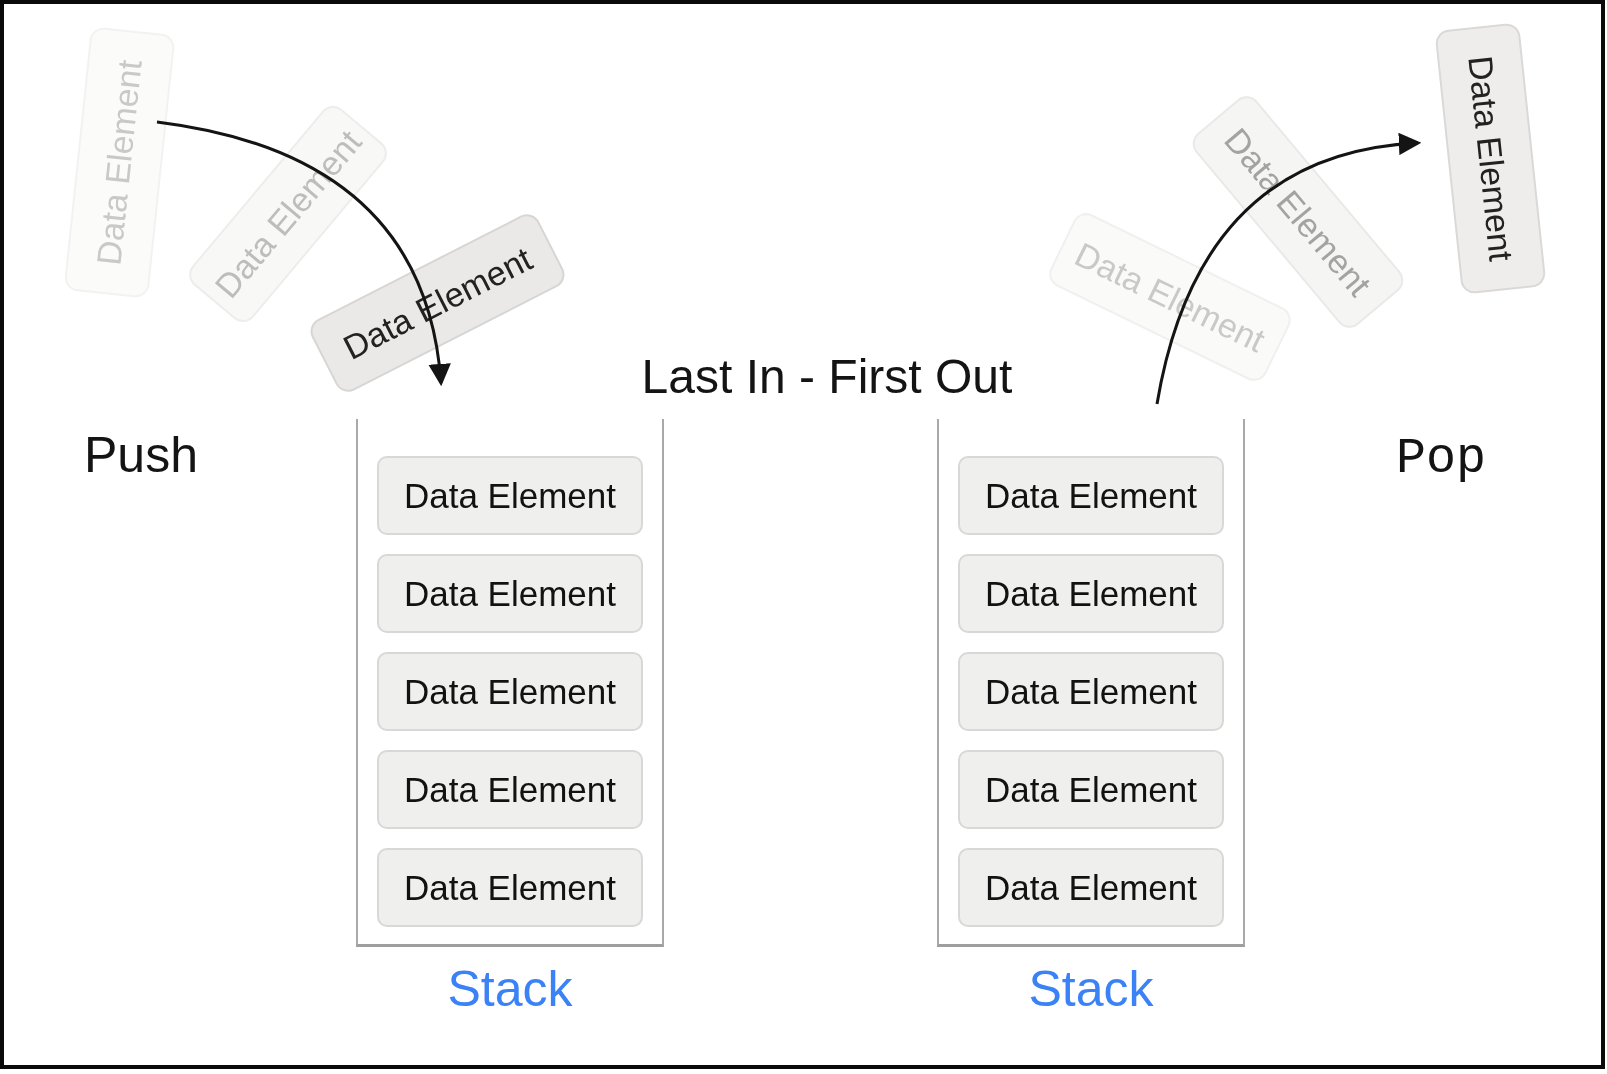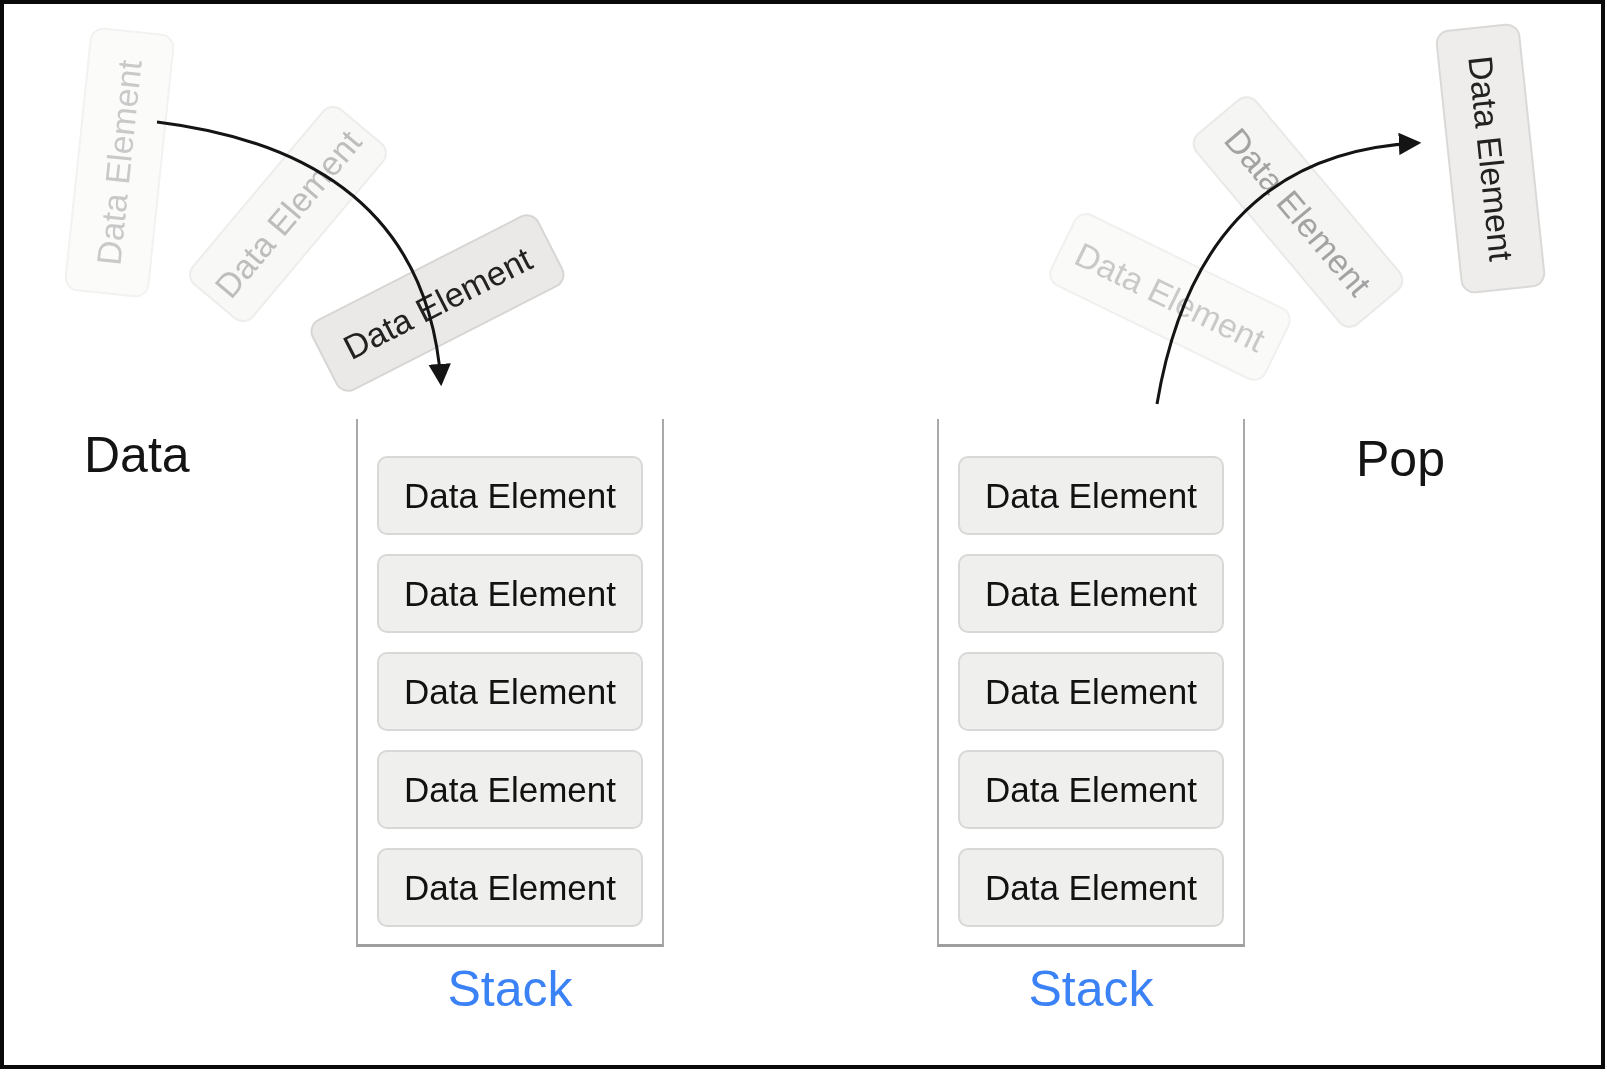--- a/index.html
+++ b/index.html
@@ -18,21 +18,21 @@
   }
   .title{
     position:absolute;left:827px;top:349px;
     transform:translateX(-50%);
     font-size:48px;white-space:nowrap;color:#141414;
   }
   .side-label{
     position:absolute;font-size:50px;color:#141414;white-space:nowrap;
   }
   .side-label.push{left:84px;top:426px;}
-  .side-label.pop{left:1356px;top:430px;}
+  .side-label.pop{left:1396px;top:430px;font-family:Liberation Mono, monospace;}
   .well{
     position:absolute;top:419px;height:528px;width:308px;
     border-left:2px solid #a9a9a9;
     border-right:2px solid #a9a9a9;
     border-bottom:3px solid #9e9e9e;
     box-sizing:border-box;
     display:flex;flex-direction:column;align-items:center;
     padding-top:37px;gap:19px;
   }
   .well.left{left:356px;}
@@ -96,22 +96,23 @@
   <div class="float f4">
     <span>Data Element</span>
   </div>
   <div class="float f5">
     <span>Data Element</span>
   </div>
   <div class="float f6">
     <span>Data Element</span>
   </div>
 
+  <div class="title">Last In - First Out</div>
 
-  <div class="side-label push">Data</div>
+  <div class="side-label push">Push</div>
   <div class="side-label pop">Pop</div>
 
   <div class="well left">
     <div class="element">
         <span>Data Element</span>
       </div>
     <div class="element">
         <span>Data Element</span>
       </div>
     <div class="element">

